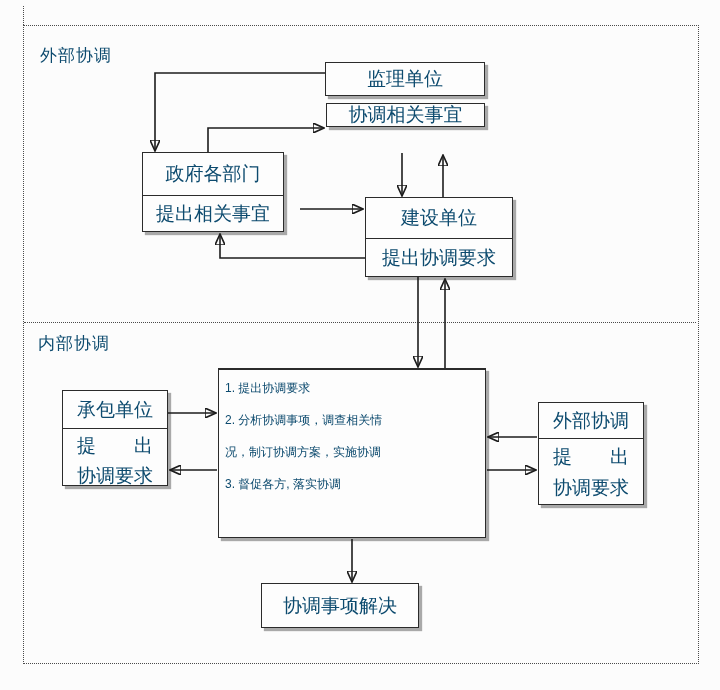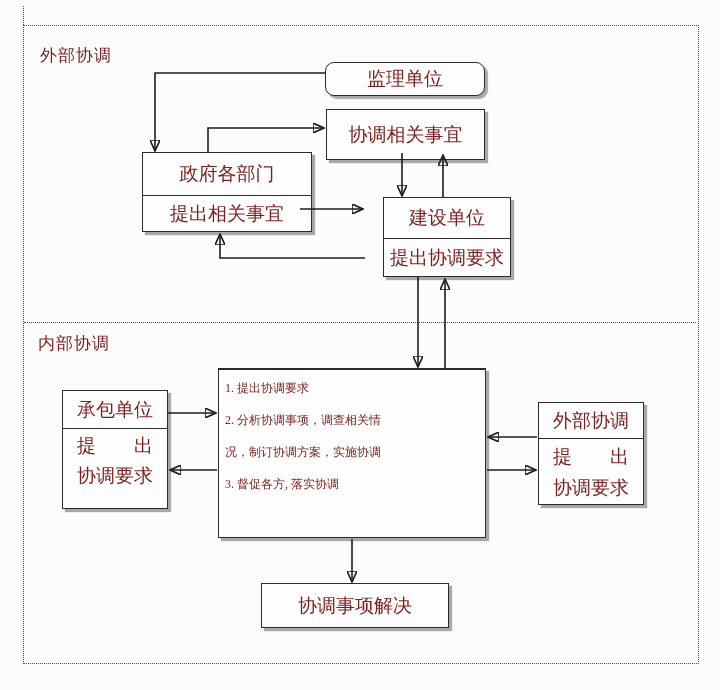--- a/index.html
+++ b/index.html
@@ -1,61 +1,61 @@
 <!DOCTYPE html>
 <html><head>
 <meta charset="utf-8">
 <style>
   html,body { margin:0; padding:0; background:#fff; }
   .stage {
     position:relative; width:720px; height:690px;
     background:#fcfcfc; overflow:hidden;
-    font-family:Liberation Serif, serif;
-    color:#7f1d1d;
+    font-family:Liberation Sans, sans-serif;
+    color:#0c4a6e;
   }
   .abs { position:absolute; }
   #outer-border { left:23px; top:25px; width:674px; height:637px; border:1px dotted #4a4a4a; }
   #corner-tick  { left:23px; top:6px; width:0; height:19px; border-left:1px dotted #4a4a4a; }
   #section-divider { left:24px; top:322px; width:672px; height:0; border-top:1px dotted #4a4a4a; }
   .section-label { font-size:17px; letter-spacing:1px; }
   #label-external { left:40px; top:44px; }
   #label-internal { left:38px; top:332px; }
 
   .box {
     position:absolute; box-sizing:border-box;
     background:#fdfdfd; border:1.5px solid #2b2b2b;
     box-shadow:3px 3px 1px #a9a9a9;
     font-size:19px;
   }
   .row { display:flex; align-items:center; justify-content:center; text-align:center; }
   .row-sub { border-top:1.5px solid #2b2b2b; }
 
-  #node-ext-supervision   { left:325px; top:62px;  width:160px; height:34px;border-radius:9px; }
+  #node-ext-supervision   { left:325px; top:62px;  width:160px; height:34px; }
   #node-ext-supervision .row { height:100%; }
-  #node-coordinate-matters{ left:326px; top:109px; width:159px; height:51px; }
+  #node-coordinate-matters{ left:326px; top:103px; width:159px; height:24px; }
   #node-coordinate-matters .row { height:100%; }
-  #node-government        { left:142px; top:152px; width:170px; height:80px; }
+  #node-government        { left:142px; top:152px; width:142px; height:80px; }
   #node-government .row-title { height:42px; }
   #node-government .row-sub   { height:35px; }
-  #node-construction      { left:383px; top:197px; width:128px; height:80px; }
+  #node-construction      { left:365px; top:197px; width:148px; height:80px; }
   #node-construction .row-title { height:40px; }
   #node-construction .row-sub   { height:37px; }
-  #node-contractor        { left:62px;  top:390px; width:106px; height:119px; }
+  #node-contractor        { left:62px;  top:390px; width:106px; height:96px; }
   #node-contractor .row-title { height:37px; }
   #node-contractor .row-sub   { height:63px; flex-direction:column; line-height:30px; }
   #node-design            { left:538px; top:402px; width:106px; height:103px; }
   #node-design .row-title { height:35px; }
   #node-design .row-sub   { height:65px; flex-direction:column; line-height:31px; }
   #node-main-supervision  { left:218px; top:368px; width:268px; height:170px; }
   #node-main-supervision .hdr { height:30px; display:flex; align-items:center; justify-content:center; }
   #node-main-supervision .body {
     border-top:1.5px solid #2b2b2b; padding:2px 6px 0 6px;
     font-size:12px; line-height:32px; white-space:nowrap;
   }
-  #node-resolved          { left:261px; top:583px; width:188px; height:45px; }
+  #node-resolved          { left:261px; top:583px; width:158px; height:45px; }
   #node-resolved .row { height:100%; }
 
   svg.wires { position:absolute; left:0; top:0; pointer-events:none; }
   svg.wires path { fill:none; stroke:#1c1c1c; stroke-width:1.6; }
 </style>
 </head>
 <body>
 
 <div class="stage">
 

